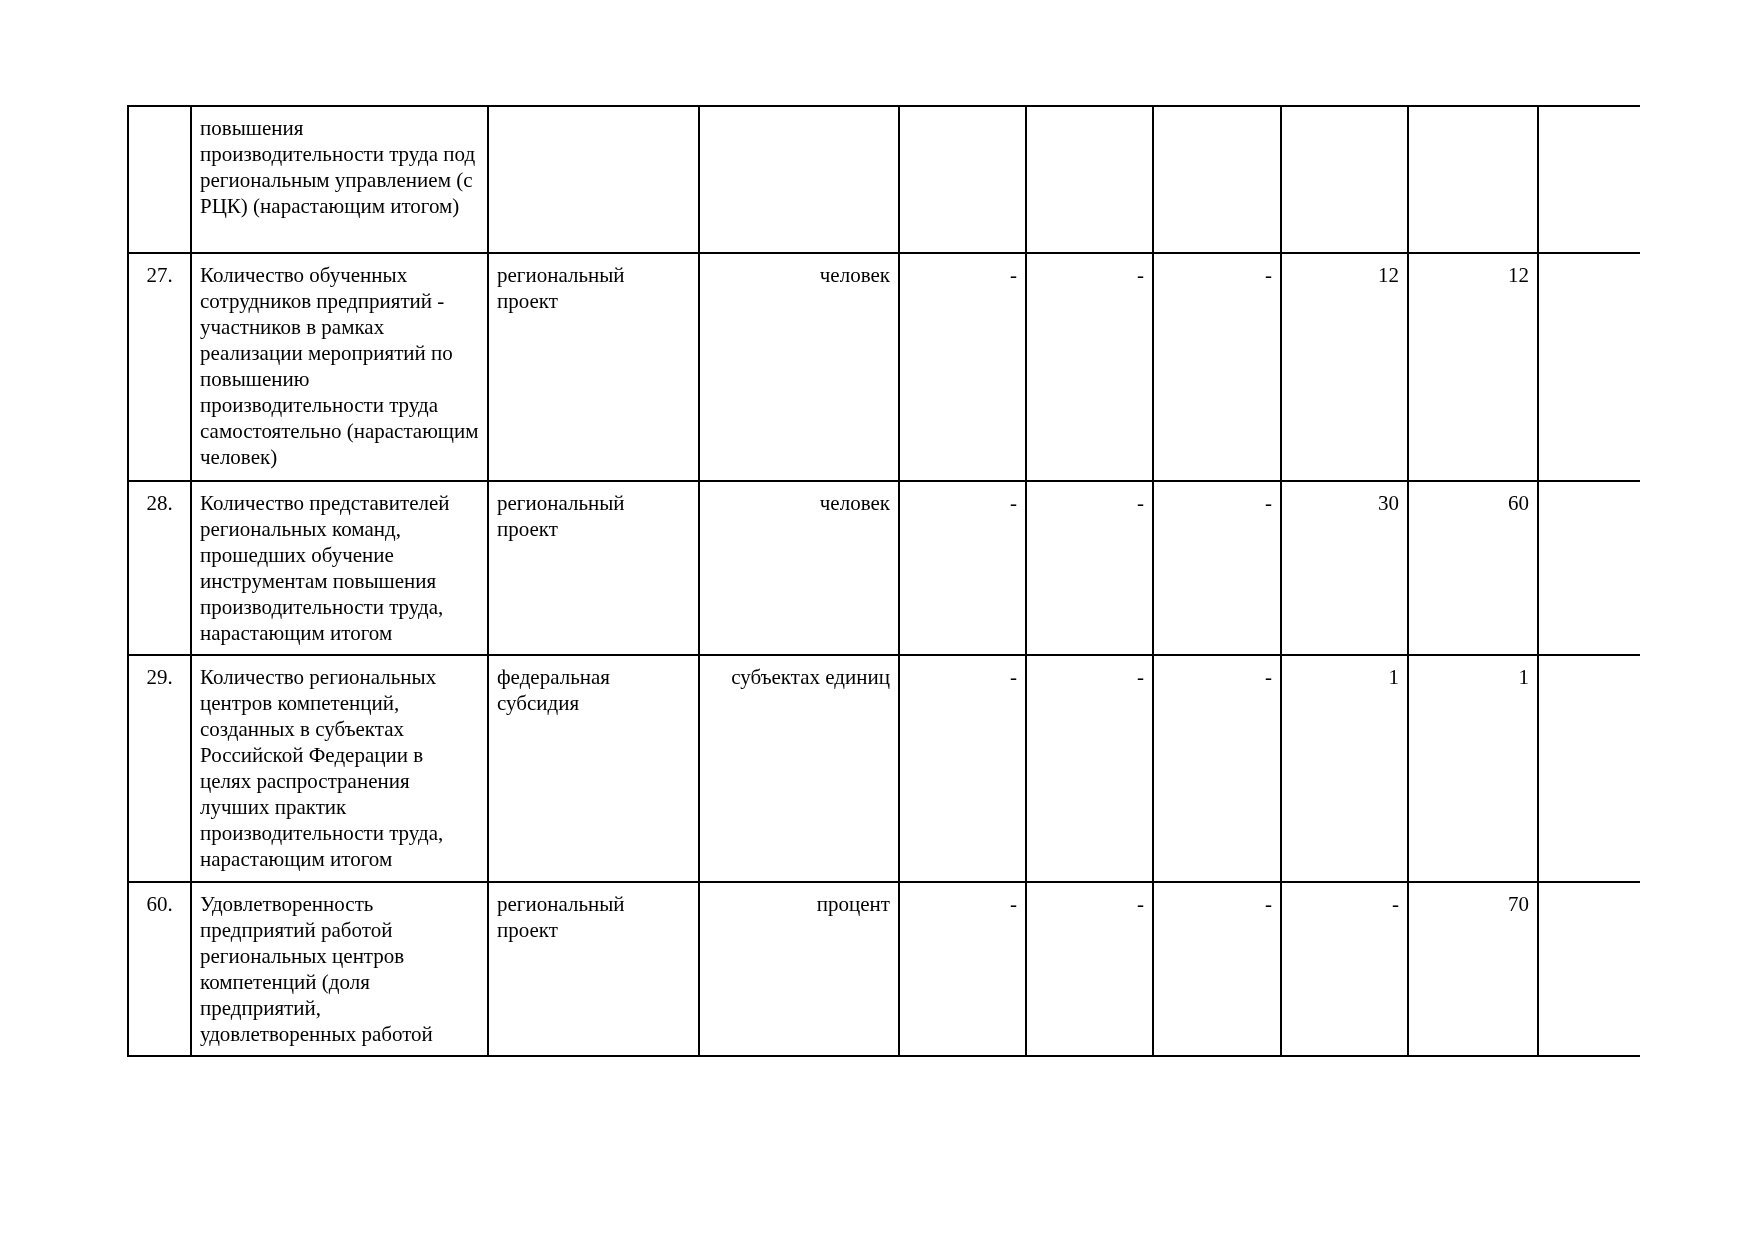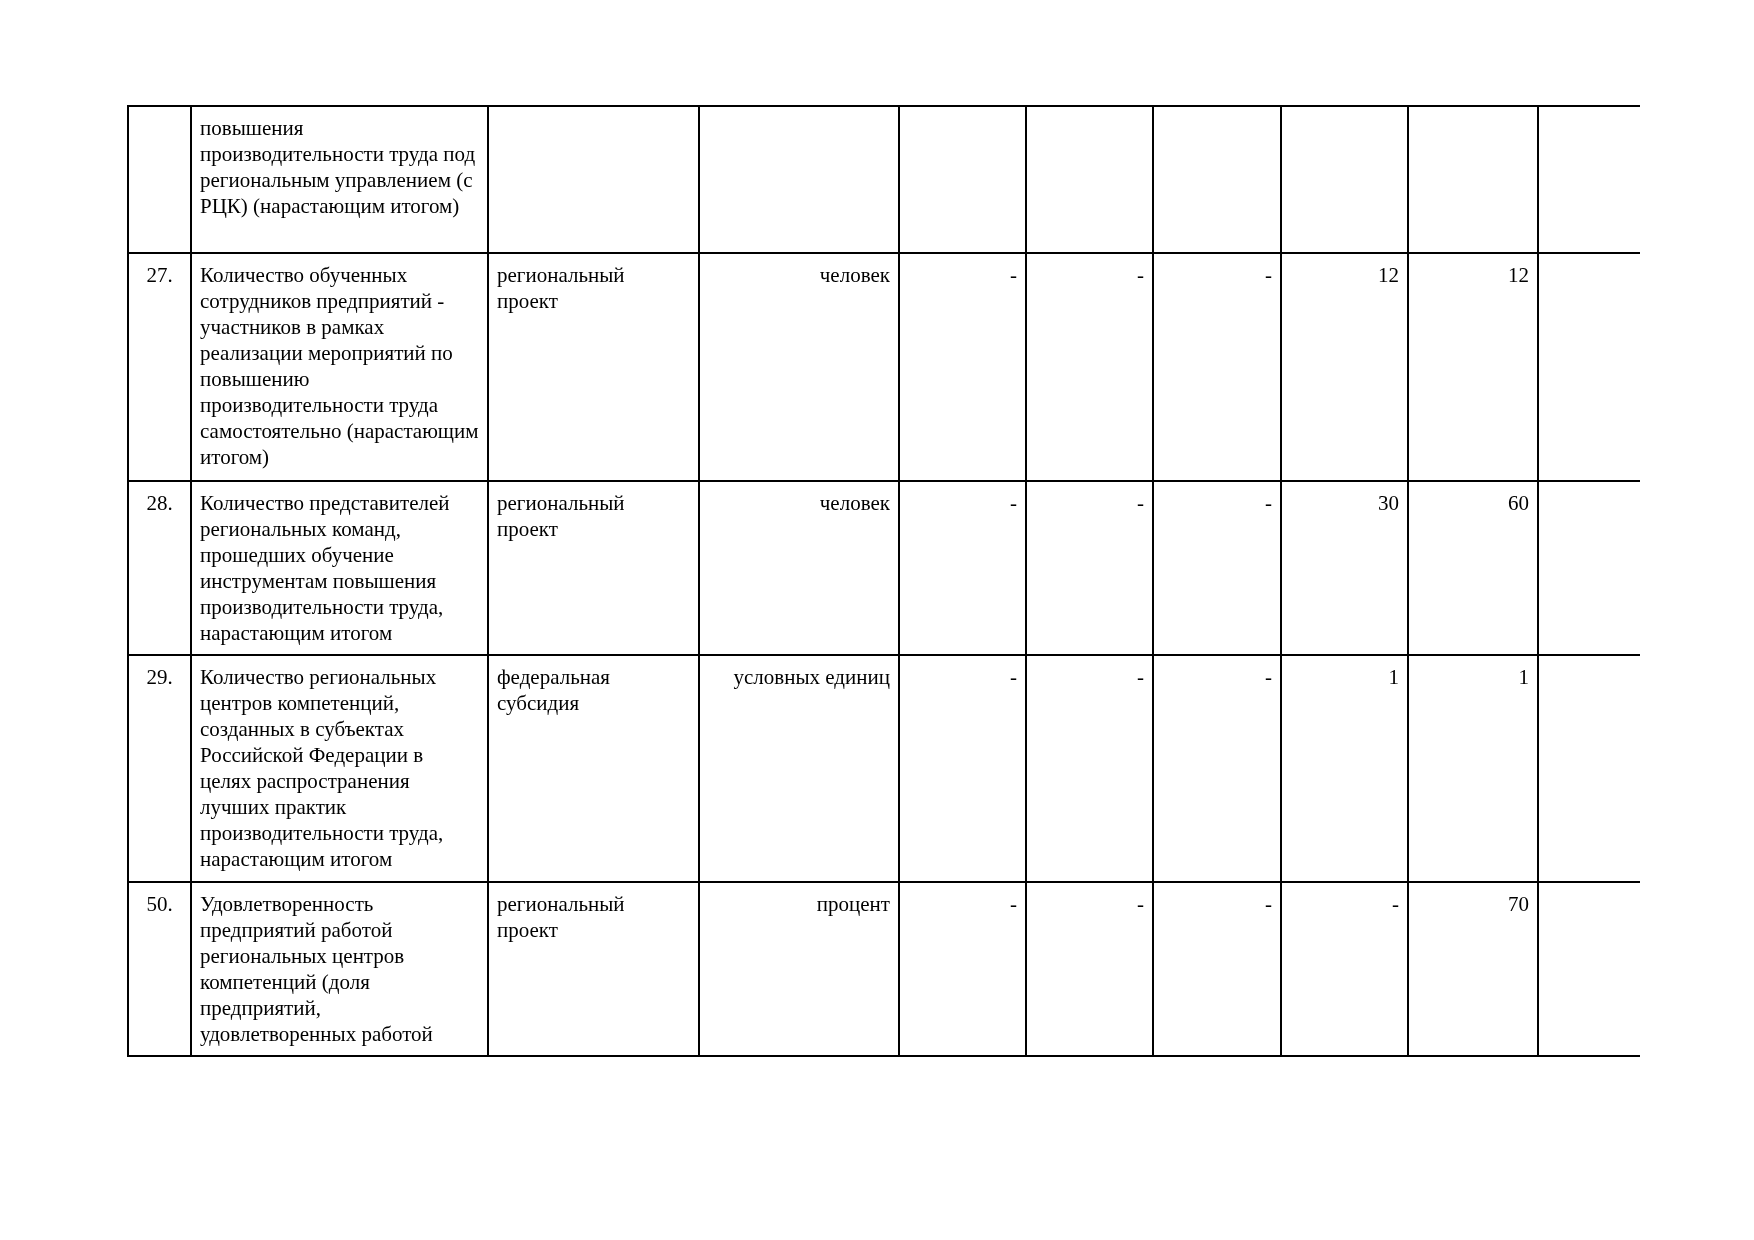--- a/index.html
+++ b/index.html
@@ -70,21 +70,21 @@
         <td class="c-unit"></td>
         <td class="c-val"></td>
         <td class="c-val"></td>
         <td class="c-val"></td>
         <td class="c-val"></td>
         <td class="c-val"></td>
         <td class="c-last"></td>
       </tr>
       <tr class="r1">
         <td class="c-num">27.</td>
-        <td class="c-name">Количество обученных сотрудников предприятий - участников в рамках реализации мероприятий по повышению производительности труда самостоятельно (нарастающим итогом)</td>
+        <td class="c-name">Количество обученных сотрудников предприятий - участников в рамках реализации мероприятий по повышению производительности труда самостоятельно (нарастающим человек)</td>
         <td class="c-type">региональный проект</td>
         <td class="c-unit">человек</td>
         <td class="c-val">-</td>
         <td class="c-val">-</td>
         <td class="c-val">-</td>
         <td class="c-val">12</td>
         <td class="c-val">12</td>
         <td class="c-last"></td>
       </tr>
       <tr class="r2">
@@ -96,30 +96,30 @@
         <td class="c-val">-</td>
         <td class="c-val">-</td>
         <td class="c-val">30</td>
         <td class="c-val">60</td>
         <td class="c-last"></td>
       </tr>
       <tr class="r3">
         <td class="c-num">29.</td>
         <td class="c-name">Количество региональных центров компетенций, созданных в субъектах Российской Федерации в целях распространения лучших практик производительности труда, нарастающим итогом</td>
         <td class="c-type">федеральная субсидия</td>
-        <td class="c-unit">условных единиц</td>
+        <td class="c-unit">субъектах единиц</td>
         <td class="c-val">-</td>
         <td class="c-val">-</td>
         <td class="c-val">-</td>
         <td class="c-val">1</td>
         <td class="c-val">1</td>
         <td class="c-last"></td>
       </tr>
       <tr class="r4">
-        <td class="c-num">50.</td>
+        <td class="c-num">60.</td>
         <td class="c-name">Удовлетворенность предприятий работой региональных центров компетенций (доля предприятий, удовлетворенных работой</td>
         <td class="c-type">региональный проект</td>
         <td class="c-unit">процент</td>
         <td class="c-val">-</td>
         <td class="c-val">-</td>
         <td class="c-val">-</td>
         <td class="c-val">-</td>
         <td class="c-val">70</td>
         <td class="c-last"></td>
       </tr>

